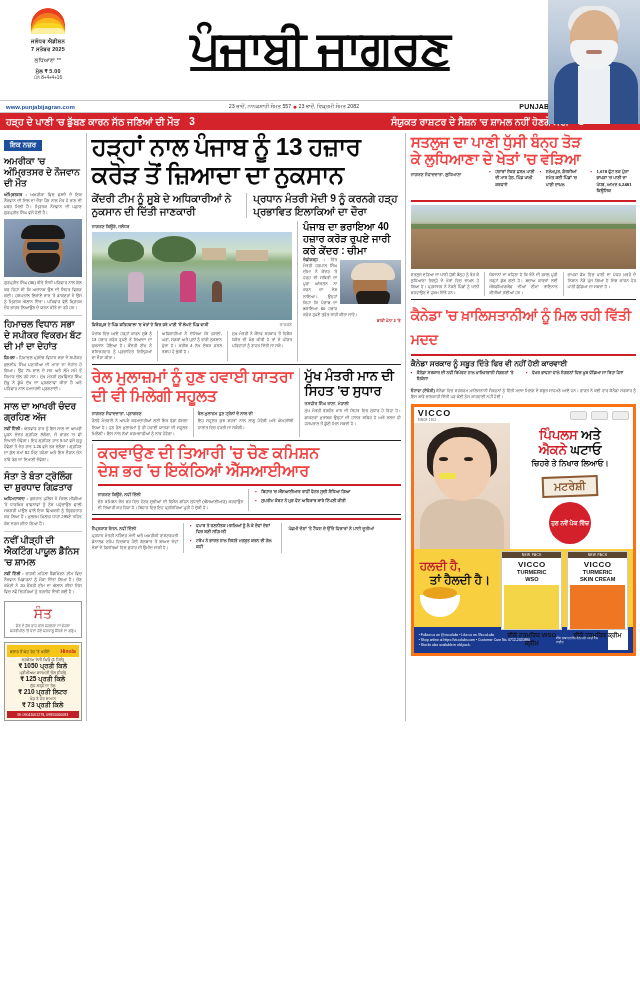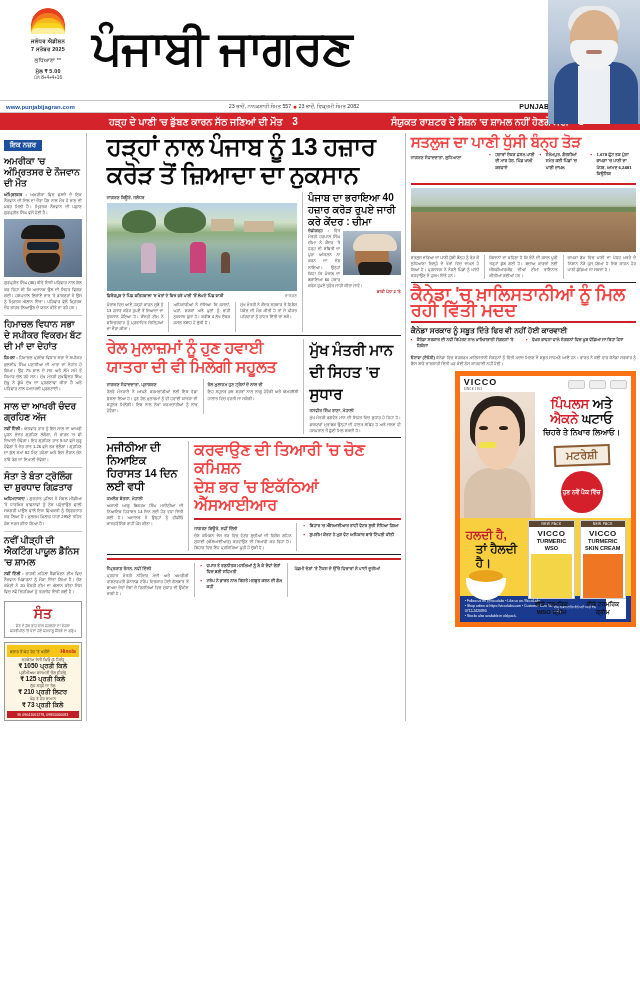--- a/index.html
+++ b/index.html
@@ -21,21 +21,21 @@
   .s1 { top:0; height:26px; background:#e8401f; }
   .s2 { top:5px; height:21px; background:#f47a20; }
   .s3 { top:10px; height:16px; background:#fab81b; }
   .s4 { top:15px; height:11px; background:#f9d423; }
   .s5 { top:20px; height:6px; background:#fdf0a0; }
   .mast-left .mline { font-size: 5.4px; line-height: 8px; letter-spacing: .2px; color:#1a1a1a; font-weight:bold; white-space: nowrap; }
   .mast-left .mline.light { font-weight: normal; }
   .mast-left .mline.rupee { font-weight: bold; }
   .mast-left .pages { font-size:4.6px; color:#333; }
 
-  .mast-center { flex: 1; position: relative; text-align: left; }
+  .mast-center { flex: 1; position: relative; text-align: center; text-decoration: underline; }
   .logo-word { font-size: 47px; font-weight: bold; letter-spacing: -1px;
     line-height: 64px; color: #0a0a0a; margin-top: 16px; white-space: nowrap;
     font-family: "Liberation Sans", sans-serif; }
   .mast-right { width: 92px; position: relative; }
   .pm-photo { position:absolute; right:0; top:0; width: 92px; height: 124px;
     background: linear-gradient(180deg,#cfd9e4 0%, #b9c7d8 35%, #7f99bb 100%);
     overflow:hidden; }
   .pm-head { position:absolute; left:22px; top:10px; width:48px; height:56px; border-radius:50% 50% 45% 45%; background:#d9b18c; }
   .pm-hair { position:absolute; left:20px; top:6px; width:52px; height:26px; border-radius: 26px 26px 10px 10px; background:#e9eaec; }
   .pm-beard { position:absolute; left:22px; top:40px; width:48px; height:30px; border-radius: 8px 8px 26px 26px; background:#f1f2f4; }
@@ -47,21 +47,21 @@
   .urlbar { display:flex; align-items:center; height: 13px; border-top: 1px solid #c9c9c9;
     border-bottom: 1px solid #c9c9c9; padding: 0 6px; font-size: 6px; }
   .urlbar .web { color: #1b4f9c; font-weight: bold; width: 118px; }
   .urlbar .mid { flex:1; text-align:center; color:#333; font-size:5.3px; }
   .urlbar .mid .dot { color:#cc2222; font-size:7px; vertical-align:middle; }
   .urlbar .edition { width: 170px; text-align:right; font-weight:bold; font-size:7px; color:#111; letter-spacing:.2px; }
 
   
   .redstrip { background:#d5232b; color:#fff; height: 17px; display:flex; align-items:center;
     padding: 0 6px; font-size: 9.5px; font-weight:bold; }
-  .redstrip .r1 { flex: 1.02; text-align:right; white-space:nowrap; }
+  .redstrip .r1 { flex: 1.02; text-align:left; white-space:nowrap; }
   .redstrip .r2 { flex: 1; text-align:right; white-space:nowrap; padding-right:50px;}
   .redstrip .pg { display:inline-block; padding-left:7px; font-size:10px; }
 
   
   .content { display:flex; padding: 3px 4px 0 4px; gap: 4px; }
   .col-left { width: 78px; }
   .col-mid { width: 316px; }
   .col-right { width: 232px; }
 
   .vrule { border-left:1px solid #bdbdbd; }
@@ -95,39 +95,39 @@
   .np-person { position:absolute; border-radius:5px 5px 0 0; }
   .caption { font-size:4.2px; line-height:6px; color:#222; font-weight:bold; }
   .caption .credit { float:right; font-weight:normal; color:#555; }
 
   .cols3 { display:flex; gap:5px; margin-top:3px; }
   .cols2 { display:flex; gap:5px; margin-top:3px; }
   .ctext { font-size:4.15px; line-height:6.1px; text-align:justify; color:#2b2b2b; }
   .jump { color:#b31b1b; font-weight:bold; font-size:4.2px; text-align:right; }
 
   .hl-md { font-size:16px; font-weight:bold; line-height:18.5px; color:#ef4444; letter-spacing:-.2px;}
-  .hl-sm { font-size:15px; font-weight:bold; line-height:22px; color:#0b0b0b;font-family:Liberation Serif, serif; }
+  .hl-sm { font-size:13px; font-weight:bold; line-height:15px; color:#0b0b0b; }
   .hl-xs { font-size:10px; font-weight:bold; line-height:12px; color:#0b0b0b; }
   .redline { border-top:2px solid #cc2026; margin:3px 0 3px; }
   .blackline { border-top:1.5px solid #222; margin:3px 0; }
 
   .bullets { font-size:4.3px; line-height:6.3px; color:#222; }
   .bullets li { list-style:none; position:relative; padding-left:6px; margin-bottom:2.5px; font-weight:bold;}
   .bullets li:before { content:"\25AA"; position:absolute; left:0; top:0; color:#cc2026; font-size:4.5px; }
 
   
   .r-photo { width:100%; height:64px; margin:3px 0 2px;
     background:linear-gradient(180deg,#c8d8e6 0%,#b9c9b4 26%,#8e6f52 38%,#9b7a58 100%); position:relative; overflow:hidden;}
   .r-photo .water { position:absolute; left:0; right:0; bottom:0; height:62%; background:linear-gradient(180deg,#a98561,#8a6b4c); }
   .r-photo .bank { position:absolute; left:0; right:0; top:30%; height:12%; background:#6f8a57; }
 
   .photo-sm { width:100%; height:46px; background:linear-gradient(180deg,#aebccb,#6c7d8f); margin:3px 0; position:relative; overflow:hidden;}
 
   
-  .vicco { margin-top:4px; border:5px solid #f97316; background:#fff;margin-left:44px; }
+  .vicco { margin-top:4px; border:3px solid #f97316; background:#fff; }
   .vicco-top { display:flex; height:16px; align-items:center; padding:2px 4px; border-bottom:0; }
   .vicco-logo { font-size:9px; font-weight:bold; letter-spacing:1px; color:#111; }
   .vicco-logo small { display:block; font-size:2.8px; letter-spacing:.3px; font-weight:normal; color:#444;}
   .vicco-badges { margin-left:auto; display:flex; gap:4px; }
   .vbadge { width:17px; height:9px; background:#eee; border:1px solid #ccc; border-radius:2px; }
   .vicco-main { display:flex; height:126px; position:relative; background:#fff; }
   .vicco-model { width:44%; background:linear-gradient(160deg,#efe3d8,#e3cdb8); position:relative; overflow:hidden; }
   .vm-hair { position:absolute; left:14%; top:4px; width:72%; height:54px; border-radius:50% 50% 30% 30%; background:#2a211c; }
   .vm-face { position:absolute; left:20%; top:14px; width:60%; height:64px; border-radius:44% 44% 50% 50%; background:#f0cdb0; }
   .vm-eye { position:absolute; width:9px; height:4px; background:#2b2017; border-radius:50%; top:34px; }
@@ -155,21 +155,21 @@
   .pack .t1 { font-size:5.6px; font-weight:bold; text-align:center; line-height:7px; }
   .pack .body-y { background:#f4d548; height:44px; margin:2px 2px 0; }
   .pack .body-o { background:#ef7622; height:44px; margin:2px 2px 0; }
   .pack-label { font-size:6px; font-weight:bold; text-align:center; margin-top:2px; line-height:7.5px;}
   .vicco-foot { background:#1a3a8f; color:#fff; font-size:3.4px; line-height:5px; padding:3px 5px; display:flex; align-items:center;}
   .vicco-foot .fl { flex:1; }
   .vicco-foot .qr { width:20px; height:20px; background:#fff; }
 
   
   .ad-sant { border:1px solid #999; padding:3px; text-align:center; }
-  .ad-sant .big { font-size:14px; font-weight:bold; color:#c02026; }
+  .ad-sant .big { font-size:14px; font-weight:normal; color:#c02026; }
   .ad-sant .txt { font-size:3.8px; line-height:5.4px; color:#333; margin-top:2px; }
   .ad-price { border:1px solid #999; margin-top:4px; background:#fdf6e4; padding:2px; }
   .ad-price .hdr { background:#f5c518; height:12px; display:flex; align-items:center; justify-content:space-between; padding:0 3px;}
   .ad-price .rows { font-size:4px; line-height:6px; text-align:center; color:#222; }
   .ad-price .rows b { font-size:6.5px; color:#111; }
   .ad-price .foot { background:#c02026; color:#fff; font-size:3.6px; text-align:center; padding:1.5px 0; margin-top:2px;}
 </style>
 </head>
 <body>
 
@@ -301,24 +301,28 @@
           <b>₹ 125 ਪ੍ਰਤੀ ਕਿਲੋ</b>
           <div>ਸ਼ੁੱਧ ਸਰ੍ਹੋਂ ਦਾ ਤੇਲ</div>
           <b>₹ 210 ਪ੍ਰਤੀ ਲਿਟਰ</b>
           <div>ਖੰਡ ਤੇ ਹੋਰ ਸਾਮਾਨ</div>
           <b>₹ 73 ਪ੍ਰਤੀ ਕਿਲੋ</b>
         </div>
         <div class="foot">M: 09041001278, 09855060083</div>
       </div>
     </div>
 
-    <div class="col-mid vrule" style="padding-left:20px">
+    <div class="col-mid vrule" style="padding-left:5px">
       <div>
         <div class="hl-xl">ਹੜ੍ਹਾਂ ਨਾਲ ਪੰਜਾਬ ਨੂੰ 13 ਹਜ਼ਾਰ</div>
         <div class="hl-xl">ਕਰੋੜ ਤੋਂ ਜ਼ਿਆਦਾ ਦਾ ਨੁਕਸਾਨ</div>
+        <div class="hl-sub-wrap">
+          <div class="hl-sub">ਕੇਂਦਰੀ ਟੀਮ ਨੂੰ ਸੂਬੇ ਦੇ ਅਧਿਕਾਰੀਆਂ ਨੇ ਨੁਕਸਾਨ ਦੀ ਦਿੱਤੀ ਜਾਣਕਾਰੀ</div>
+          <div class="hl-sub vrule" style="padding-left:6px">ਪ੍ਰਧਾਨ ਮੰਤਰੀ ਮੋਦੀ 9 ਨੂੰ ਕਰਨਗੇ ਹੜ੍ਹ ਪ੍ਰਭਾਵਿਤ ਇਲਾਕਿਆਂ ਦਾ ਦੌਰਾ</div>
+        </div>
 
         <div style="display:flex; gap:5px; margin-top:3px">
           <div style="flex:2.05">
             <div class="byline">ਜਾਗਰਣ ਬਿਊਰੋ, ਜਲੰਧਰ</div>
             <div class="news-photo">
               <div class="np-tree" style="left:8%;top:8%;width:18%;height:26%"></div>
               <div class="np-tree" style="left:30%;top:4%;width:22%;height:30%"></div>
               <div class="np-house" style="left:55%;top:18%;width:12%;height:14%"></div>
               <div class="np-house" style="left:72%;top:20%;width:16%;height:13%"></div>
               <div class="np-person" style="left:18%;top:46%;width:8%;height:34%;background:#cbb2c4"></div>
@@ -371,25 +375,20 @@
         <div class="vrule" style="flex:1;padding-left:5px">
           <div class="hl-sm">ਮੁੱਖ ਮੰਤਰੀ ਮਾਨ ਦੀ ਸਿਹਤ 'ਚ ਸੁਧਾਰ</div>
           <div class="byline">ਜਸਵੀਰ ਸਿੰਘ ਰਾਣਾ, ਮੋਹਾਲੀ</div>
           <div class="ctext">ਮੁੱਖ ਮੰਤਰੀ ਭਗਵੰਤ ਮਾਨ ਦੀ ਸਿਹਤ ਵਿਚ ਸੁਧਾਰ ਹੋ ਰਿਹਾ ਹੈ। ਡਾਕਟਰਾਂ ਮੁਤਾਬਕ ਉਨ੍ਹਾਂ ਦੀ ਹਾਲਤ ਸਥਿਰ ਹੈ ਅਤੇ ਜਲਦ ਹੀ ਹਸਪਤਾਲ ਤੋਂ ਛੁੱਟੀ ਮਿਲ ਸਕਦੀ ਹੈ।</div>
         </div>
       </div>
 
       <div class="blackline"></div>
 
       <div style="display:flex;gap:5px">
-        <div style="flex:1">
-          <div class="hl-xs" style="font-size:11px;line-height:13px">ਮਜੀਠੀਆ ਦੀ ਨਿਆਇਕ ਹਿਰਾਸਤ 14 ਦਿਨ ਲਈ ਵਧੀ</div>
-          <div class="byline">ਕਮਲੇਸ਼ ਬੱਤਰਾ, ਮੋਹਾਲੀ</div>
-          <div class="ctext">ਅਕਾਲੀ ਆਗੂ ਬਿਕਰਮ ਸਿੰਘ ਮਜੀਠੀਆ ਦੀ ਨਿਆਇਕ ਹਿਰਾਸਤ 14 ਦਿਨ ਲਈ ਹੋਰ ਵਧਾ ਦਿੱਤੀ ਗਈ ਹੈ। ਅਦਾਲਤ ਨੇ ਉਨ੍ਹਾਂ ਨੂੰ ਵੀਡੀਓ ਕਾਨਫ਼ਰੰਸਿੰਗ ਰਾਹੀਂ ਪੇਸ਼ ਕੀਤਾ।</div>
-        </div>
         <div class="vrule" style="flex:2.7;padding-left:5px">
           <div class="hl-md">ਕਰਵਾਉਣ ਦੀ ਤਿਆਰੀ 'ਚ ਚੋਣ ਕਮਿਸ਼ਨ</div>
           <div class="hl-md">ਦੇਸ਼ ਭਰ 'ਚ ਇਕੱਠਿਆਂ ਐੱਸਆਈਆਰ</div>
           <div class="redline"></div>
           <div style="display:flex;gap:5px">
             <div style="flex:1">
               <div class="byline">ਜਾਗਰਣ ਬਿਊਰੋ, ਨਵੀਂ ਦਿੱਲੀ</div>
               <div class="ctext">ਚੋਣ ਕਮਿਸ਼ਨ ਦੇਸ਼ ਭਰ ਵਿਚ ਵੋਟਰ ਸੂਚੀਆਂ ਦੀ ਵਿਸ਼ੇਸ਼ ਗਹਿਨ ਸੁਧਾਈ (ਐੱਸਆਈਆਰ) ਕਰਵਾਉਣ ਦੀ ਤਿਆਰੀ ਕਰ ਰਿਹਾ ਹੈ। ਬਿਹਾਰ ਵਿਚ ਇਹ ਪ੍ਰਕਿਰਿਆ ਪੂਰੀ ਹੋ ਚੁੱਕੀ ਹੈ।</div>
             </div>
             <ul class="bullets vrule" style="flex:1;padding-left:6px">
@@ -416,20 +415,21 @@
           <div class="vrule" style="flex:1.3;padding-left:6px">
             <div class="byline">ਪੱਛਮੀ ਦੇਸ਼ਾਂ 'ਤੇ ਟੈਕਸ ਦੇ ਉੱਚੇ ਵਿਚਾਰਾਂ ਨੇ ਪਾਈ ਦੂਰੀਆਂ</div>
           </div>
         </div>
       </div>
     </div>
 
     <div class="col-right vrule" style="padding-left:5px">
       <div>
         <div class="hl-md" style="font-size:15px;line-height:17px">ਸਤਲੁਜ ਦਾ ਪਾਣੀ ਧੁੱਸੀ ਬੰਨ੍ਹ ਤੋੜ</div>
+        <div class="hl-md" style="font-size:15px;line-height:17px">ਕੇ ਲੁਧਿਆਣਾ ਦੇ ਖੇਤਾਂ 'ਚ ਵੜਿਆ</div>
         <div style="display:flex;gap:5px;margin-top:2px">
           <div class="byline" style="flex:1">ਜਾਗਰਣ ਸੰਵਾਦਦਾਤਾ, ਲੁਧਿਆਣਾ</div>
           <ul class="bullets" style="flex:2;display:flex;gap:5px">
             <li style="flex:1">ਹਜ਼ਾਰਾਂ ਏਕੜ ਫ਼ਸਲ ਪਾਣੀ ਦੀ ਮਾਰ ਹੇਠ, ਪਿੰਡ ਖਾਲੀ ਕਰਵਾਏ</li>
             <li style="flex:1">ਸਲੇਮਪੁਰ, ਗੋਰਸੀਆਂ ਸਮੇਤ ਕਈ ਪਿੰਡਾਂ 'ਚ ਪਾਣੀ ਦਾਖ਼ਲ</li>
             <li style="flex:1">1,678 ਫੁੱਟ ਤਕ ਪੁੱਜਾ ਭਾਖੜਾ 'ਚ ਪਾਣੀ ਦਾ ਪੱਧਰ, ਆਮਦ 6,2481 ਕਿਊਸਿਕ</li>
           </ul>
         </div>
         <div class="redline"></div>
         <div class="r-photo">
@@ -439,21 +439,21 @@
         <div class="cols3">
           <div class="ctext" style="flex:1">ਸਤਲੁਜ ਦਰਿਆ ਦਾ ਪਾਣੀ ਧੁੱਸੀ ਬੰਨ੍ਹ ਨੂੰ ਤੋੜ ਕੇ ਲੁਧਿਆਣਾ ਜ਼ਿਲ੍ਹੇ ਦੇ ਖੇਤਾਂ ਵਿਚ ਦਾਖ਼ਲ ਹੋ ਗਿਆ ਹੈ। ਪ੍ਰਸ਼ਾਸਨ ਨੇ ਨੇੜਲੇ ਪਿੰਡਾਂ ਨੂੰ ਖਾਲੀ ਕਰਵਾਉਣ ਦੇ ਹੁਕਮ ਦਿੱਤੇ ਹਨ।</div>
           <div class="ctext vrule" style="flex:1;padding-left:4px">ਕਿਸਾਨਾਂ ਦਾ ਕਹਿਣਾ ਹੈ ਕਿ ਝੋਨੇ ਦੀ ਫ਼ਸਲ ਪੂਰੀ ਤਰ੍ਹਾਂ ਡੁੱਬ ਗਈ ਹੈ। ਬਚਾਅ ਕਾਰਜਾਂ ਲਈ ਐੱਨਡੀਆਰਐੱਫ਼ ਦੀਆਂ ਟੀਮਾਂ ਤਾਇਨਾਤ ਕੀਤੀਆਂ ਗਈਆਂ ਹਨ।</div>
           <div class="ctext vrule" style="flex:1;padding-left:4px">ਭਾਖੜਾ ਡੈਮ ਵਿਚ ਪਾਣੀ ਦਾ ਪੱਧਰ ਖ਼ਤਰੇ ਦੇ ਨਿਸ਼ਾਨ ਨੇੜੇ ਪੁੱਜ ਗਿਆ ਹੈ ਜਿਸ ਕਾਰਨ ਹੋਰ ਪਾਣੀ ਛੱਡਿਆ ਜਾ ਸਕਦਾ ਹੈ।</div>
         </div>
       </div>
 
       <div class="blackline"></div>
 
       <div>
-        <div class="hl-md" style="font-size:18px;line-height:16px">ਕੈਨੇਡਾ 'ਚ ਖ਼ਾਲਿਸਤਾਨੀਆਂ ਨੂੰ ਮਿਲ ਰਹੀ ਵਿੱਤੀ ਮਦਦ</div>
+        <div class="hl-md" style="font-size:14px;line-height:24px">ਕੈਨੇਡਾ 'ਚ ਖ਼ਾਲਿਸਤਾਨੀਆਂ ਨੂੰ ਮਿਲ ਰਹੀ ਵਿੱਤੀ ਮਦਦ</div>
         <div class="redline"></div>
         <div class="hl-xs" style="font-size:7.5px;line-height:9px">ਕੈਨੇਡਾ ਸਰਕਾਰ ਨੂੰ ਸਬੂਤ ਦਿੱਤੇ ਫਿਰ ਵੀ ਨਹੀਂ ਹੋਈ ਕਾਰਵਾਈ</div>
         <div style="display:flex;gap:5px;margin-top:2px">
           <ul class="bullets" style="flex:2;display:flex;gap:5px">
             <li style="flex:1">ਕੈਨੇਡਾ ਸਰਕਾਰ ਦੀ ਨਵੀਂ ਰਿਪੋਰਟ ਨਾਲ ਖ਼ਾਲਿਸਤਾਨੀ ਸੰਗਠਨਾਂ 'ਤੇ ਸ਼ਿਕੰਜਾ</li>
             <li style="flex:1">ਵੱਖਰ ਭਾਵਨਾ ਵਾਲੇ ਸੰਗਠਨਾਂ ਵਿਚ ਖ਼ੂਬ ਵੰਡਿਆ ਜਾ ਰਿਹਾ ਪੈਸਾ</li>
           </ul>
         </div>
         <div class="cols2">
           <div class="ctext" style="flex:1">

